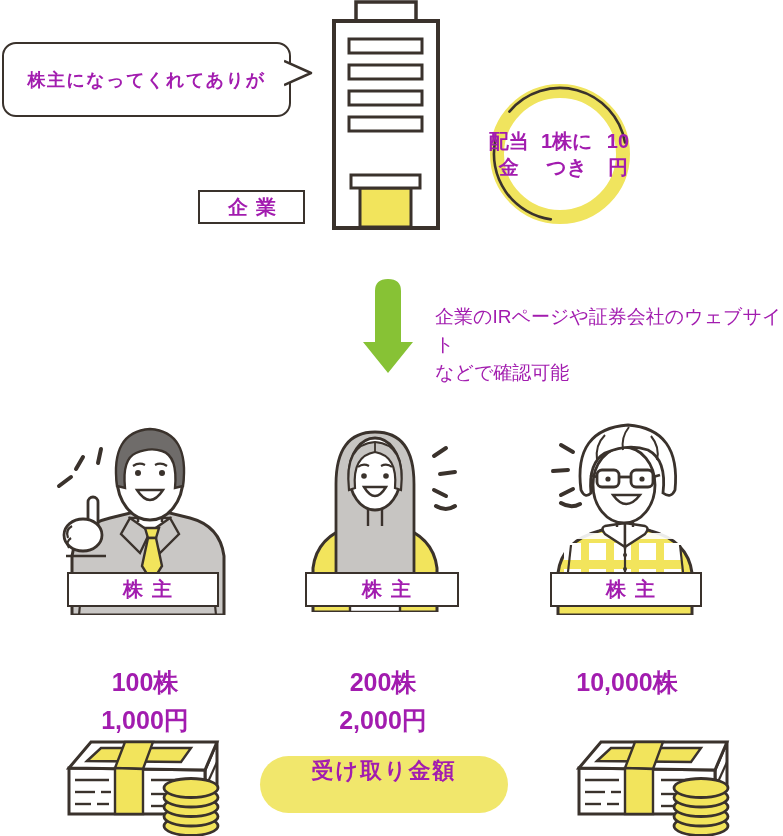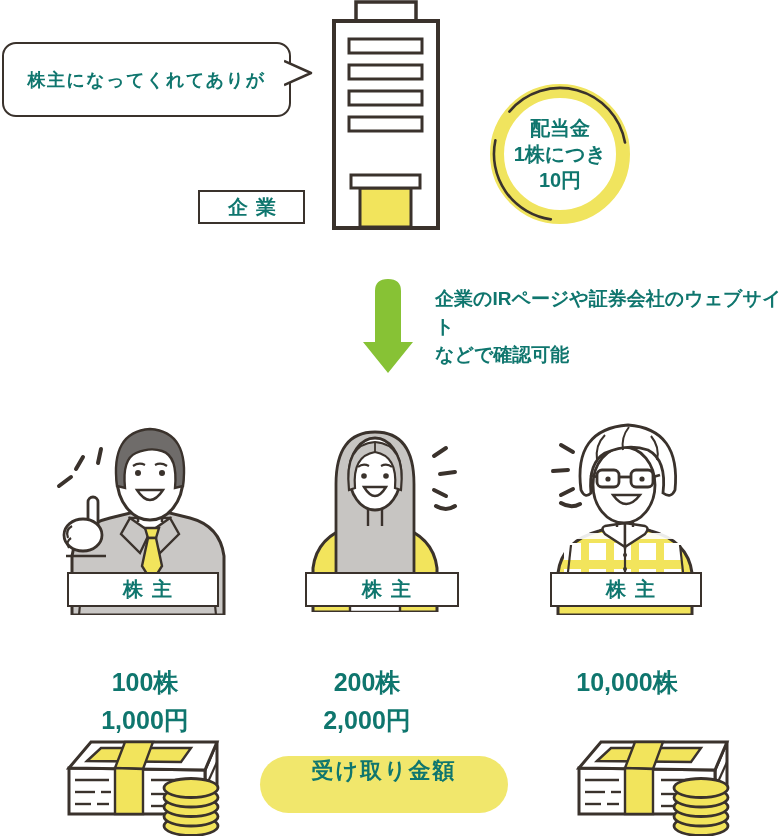--- a/index.html
+++ b/index.html
@@ -1,18 +1,18 @@
 <!DOCTYPE html>
 <html><head>
 <meta charset="utf-8">
 <style>
   html,body{margin:0;padding:0;background:#fff;}
   .canvas{
     position:relative;width:783px;height:836px;background:#ffffff;overflow:hidden;
-    font-family:"Liberation Sans","DejaVu Sans",sans-serif;color:#0f766e;
+    font-family:"Liberation Sans","DejaVu Sans",sans-serif;color:#a21caf;
   }
   .abs{position:absolute;}
   
   .bubble{
     left:2px;top:42px;width:285px;height:71px;background:#fff;
     border:2.5px solid #3a322c;border-radius:14px;
     display:flex;align-items:center;justify-content:center;
     font-size:18px;font-weight:700;letter-spacing:1.5px;z-index:3;
   }
   .bubble-tail{left:284px;top:59px;width:30px;height:30px;z-index:4;}
@@ -20,43 +20,43 @@
   .company-label{
     left:198px;top:190px;width:107px;height:34px;background:#fff;
     border:2.5px solid #3a322c;box-sizing:border-box;
     display:flex;align-items:center;justify-content:center;
     font-size:20px;font-weight:700;letter-spacing:8px;padding-left:9px;
   }
   .building{left:325px;top:0px;}
   .coin-ring{left:486px;top:80px;}
   .coin-text{
     left:486px;top:80px;width:148px;height:148px;
-    display:flex;flex-direction:column;align-items:center;justify-content:center;
+    display:flex;flex-direction:row;align-items:center;justify-content:center;
     font-size:20px;font-weight:700;line-height:26px;text-align:center;z-index:2;
   }
   .down-arrow{left:357px;top:276px;}
   .ir-note{
-    left:435px;top:285px;width:348px;
-    font-size:19px;font-weight:700;line-height:28px;
+    left:435px;top:303px;width:348px;
+    font-size:19px;font-weight:400;line-height:28px;
   }
   .person{z-index:1;}
   .person-1{left:50px;top:406px;}
   .person-2{left:292px;top:408px;}
   .person-3{left:533px;top:405px;}
   .tag{
     background:#fff;border:2.5px solid #3a322c;box-sizing:border-box;height:35px;
     display:flex;align-items:center;justify-content:center;
     font-size:20px;font-weight:700;letter-spacing:9px;padding-left:18px;z-index:2;
   }
   .tag-1{left:67px;top:572px;width:152px;}
   .tag-2{left:305px;top:572px;width:154px;}
   .tag-3{left:550px;top:572px;width:152px;}
   .amount-col{width:240px;top:631px;text-align:center;font-size:25px;font-weight:700;line-height:38px;margin-top:32px;}
   .amount-col-1{left:25px;}
-  .amount-col-2{left:247px;}
+  .amount-col-2{left:263px;}
   .amount-col-3{left:507px;}
   .money-left{left:33px;top:722px;}
   .money-right{left:543px;top:722px;}
   .pill{
     left:260px;top:756px;width:248px;height:57px;border-radius:29px;background:#f1e76c;
     display:flex;align-items:flex-start;justify-content:center;
     font-size:22px;font-weight:700;letter-spacing:2px;
   }
   svg{display:block;}
 </style>

